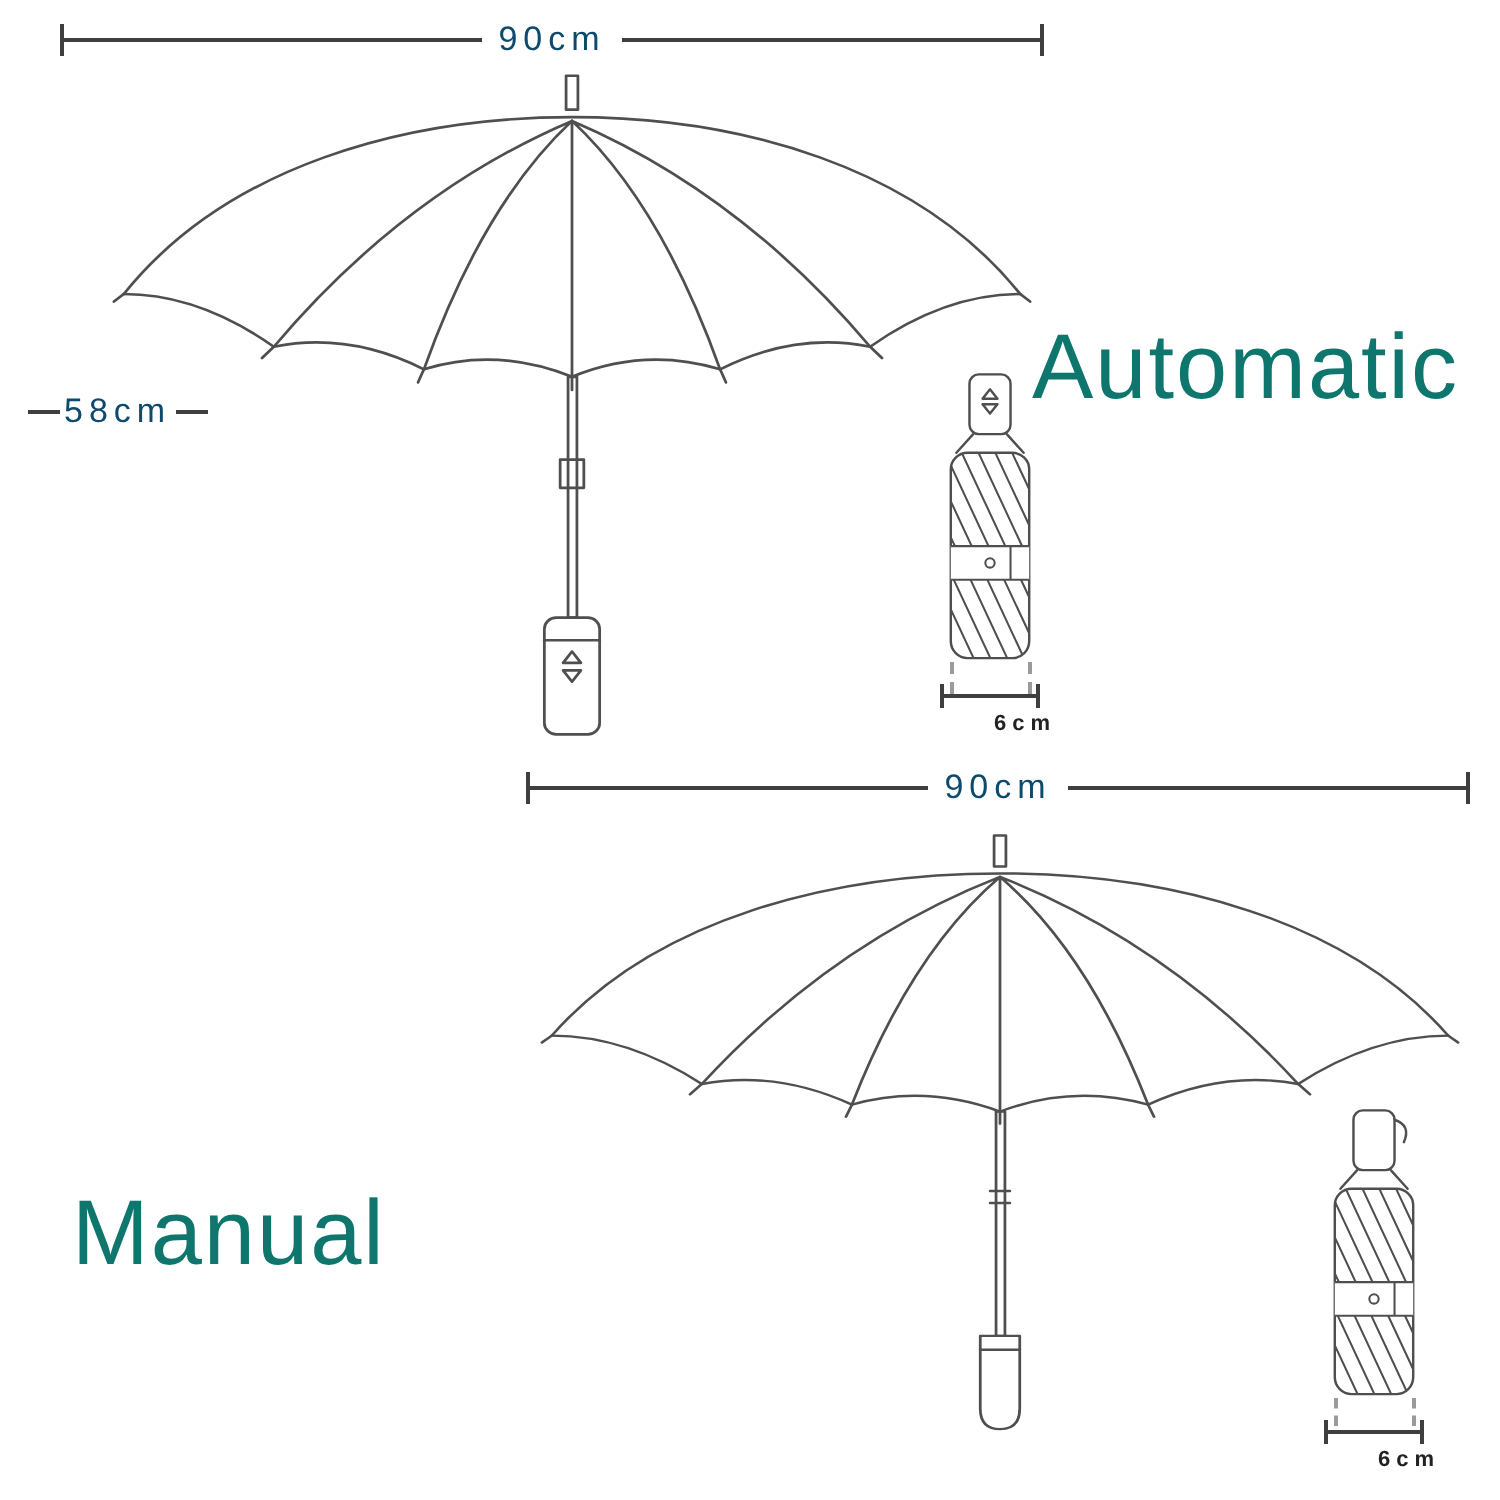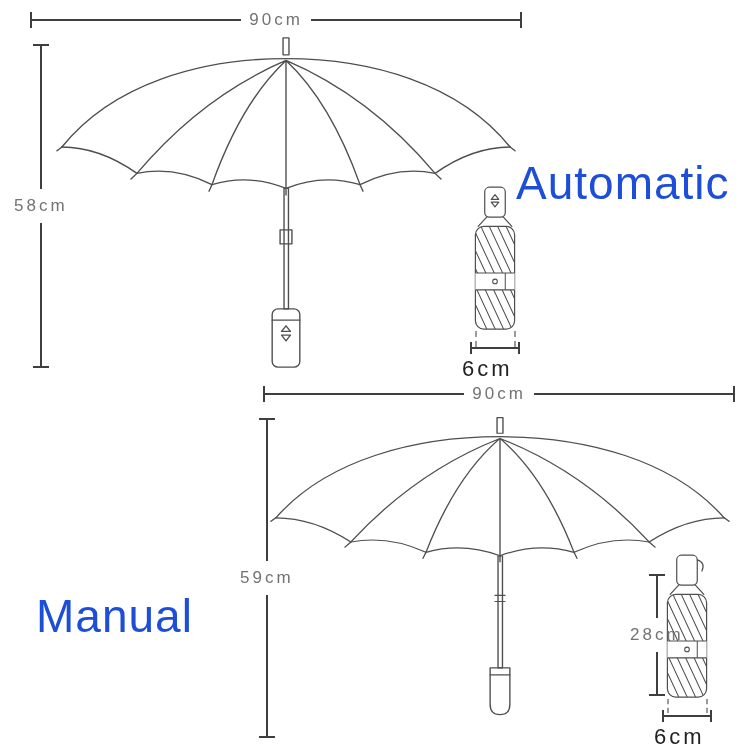--- a/index.html
+++ b/index.html
@@ -6,29 +6,29 @@
   html,body { background:#ffffff; }
   body { width:750px; height:750px; font-family:"Liberation Sans", sans-serif; }
   .stage { position:relative; width:750px; height:750px; background:#fff; overflow:hidden; }
   .abs { position:absolute; }
 
   
   .dim-h { display:flex; align-items:center; }
   .dim-h .tick { width:2px; height:16px; background:#3f3f3f; }
   .dim-h.small .tick { height:12px; }
   .dim-h .line { flex:1; height:2px; background:#3f3f3f; }
-  .dim-v { display:flex; flex-direction:column; align-items:center; }
+  .dim-v { display:flex; flex-direction:row; align-items:center; }
   .dim-v .tick { height:2px; width:16px; background:#3f3f3f; }
   .dim-v .line { flex:1; width:2px; background:#3f3f3f; }
 
-  .dim-label { font-size:17px; letter-spacing:3px; color:#737373; padding:0 8px; white-space:nowrap; }
+  .dim-label { font-size:17px; letter-spacing:3px; color:#0c4a6e; padding:0 8px; white-space:nowrap; }
   .dim-v .dim-label { padding:7px 0; }
-  .dim-label-below { font-size:22px; letter-spacing:3px; color:#222; text-align:left; white-space:nowrap; }
+  .dim-label-below { font-size:11px; letter-spacing:3px; color:#222; text-align:right; white-space:nowrap;font-weight:bold; }
 
-  .title { font-size:46px; color:#1d4ed8; letter-spacing:1px; white-space:nowrap; }
+  .title { font-size:46px; color:#0f766e; letter-spacing:1px; white-space:nowrap; }
 
   .dash-v { width:0; border-left:2px dashed #9b9b9b; }
 
   svg { display:block; }
 </style>
 </head>
 <body>
 
 <div class="stage">
 
@@ -96,27 +96,20 @@
   <div class="dim-label-below abs" style="left:462px; top:356px; width:66px;">6cm</div>
 
   <div class="dim-h abs" style="left:263px; top:384px; width:472px;">
     <span class="tick"></span>
     <span class="line"></span>
     <span class="dim-label">90cm</span>
     <span class="line"></span>
     <span class="tick"></span>
   </div>
 
-  <div class="dim-v abs" style="left:240px; top:418px; height:320px;">
-    <span class="tick"></span>
-    <span class="line"></span>
-    <span class="dim-label">59cm</span>
-    <span class="line"></span>
-    <span class="tick"></span>
-  </div>
 
   <div class="title abs" style="left:36px; top:545px;margin-top:44px;">Manual</div>
 
   <svg class="abs" style="left:268px; top:416px;" width="464" height="302" viewBox="0 0 470 350" preserveAspectRatio="none">
     <g stroke="#4f4f4f" stroke-width="1.4" fill="none" stroke-linecap="round" stroke-linejoin="round">
       <rect x="232" y="2" width="6" height="18"></rect>
       <path d="M 8 118 C 60 50 150 24 235 24 C 320 24 410 50 462 118"></path>
       <path d="M 8 118 Q 46 118 84 146 Q 122 138 160 158 Q 197 146 235 162 Q 272 146 310 158 Q 348 138 386 146 Q 424 118 462 118"></path>
       <path d="M 235 26 Q 150 64 84 146 M 235 26 Q 190 70 160 158 M 235 26 L 235 162 M 235 26 Q 280 70 310 158 M 235 26 Q 320 64 386 146"></path>
       <path d="M 84 146 L 78 152 M 160 158 L 157 165 M 235 162 L 235 169 M 310 158 L 313 165 M 386 146 L 392 152 M 8 118 L 3 122 M 462 118 L 467 122"></path>
@@ -140,27 +133,20 @@
     <g clip-path="url(#clipB)" stroke="#4f4f4f" stroke-width="1.1" fill="none">
       <path d="M -50 40 L 6 160 M -41 40 L 15 160 M -32 40 L 24 160 M -23 40 L 33 160 M -14 40 L 42 160 M -5 40 L 51 160 M 4 40 L 60 160 M 13 40 L 69 160 M 22 40 L 78 160 M 31 40 L 87 160 M 40 40 L 96 160"></path>
       <rect x="8" y="94" width="44" height="18" fill="#ffffff" stroke="none"></rect>
       <line x1="9" y1="94" x2="51" y2="94"></line>
       <line x1="9" y1="112" x2="51" y2="112"></line>
       <line x1="41" y1="94" x2="41" y2="112"></line>
       <circle cx="30" cy="103" r="2.5"></circle>
     </g>
   </svg>
 
-  <div class="dim-v abs" style="left:630px; top:574px; height:122px;">
-    <span class="tick"></span>
-    <span class="line"></span>
-    <span class="dim-label">28cm</span>
-    <span class="line"></span>
-    <span class="tick"></span>
-  </div>
 
   <div class="dash-v abs" style="left:667px; top:699px; height:14px;"></div>
   <div class="dash-v abs" style="left:706px; top:699px; height:14px;"></div>
   <div class="dim-h small abs" style="left:662px; top:710px; width:50px;">
     <span class="tick"></span>
     <span class="line"></span>
     <span class="tick"></span>
   </div>
   <div class="dim-label-below abs" style="left:654px; top:724px; width:66px;">6cm</div>
 

